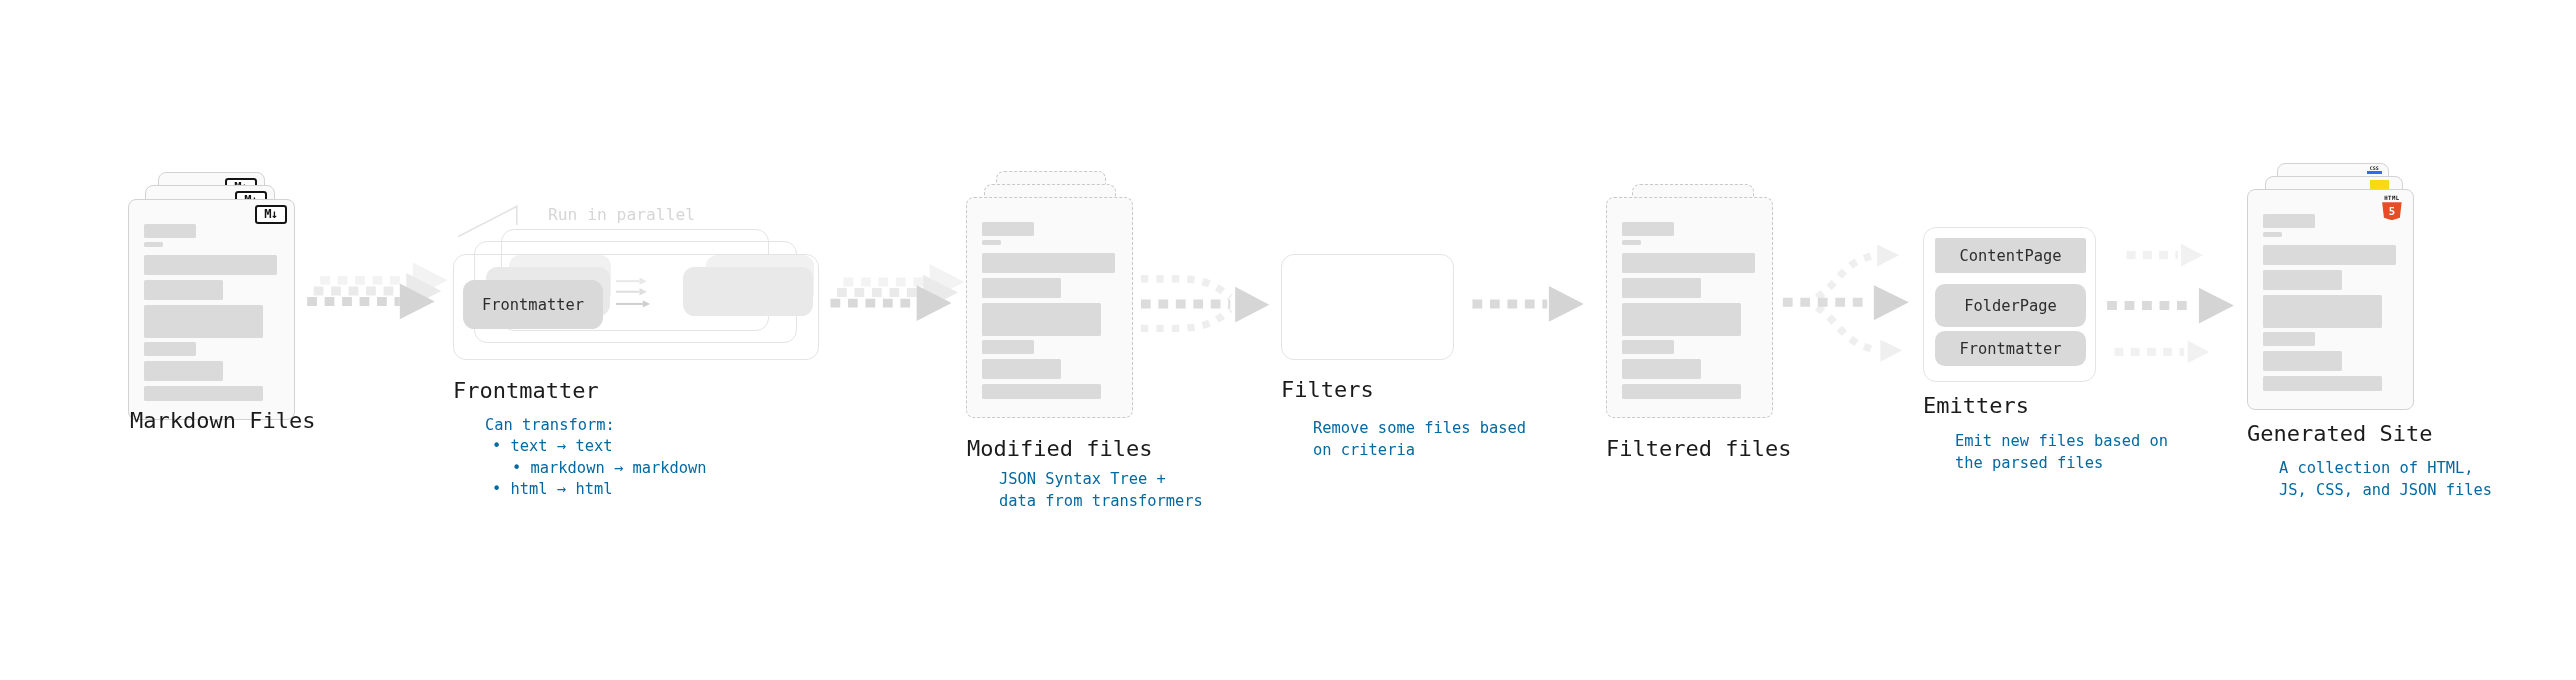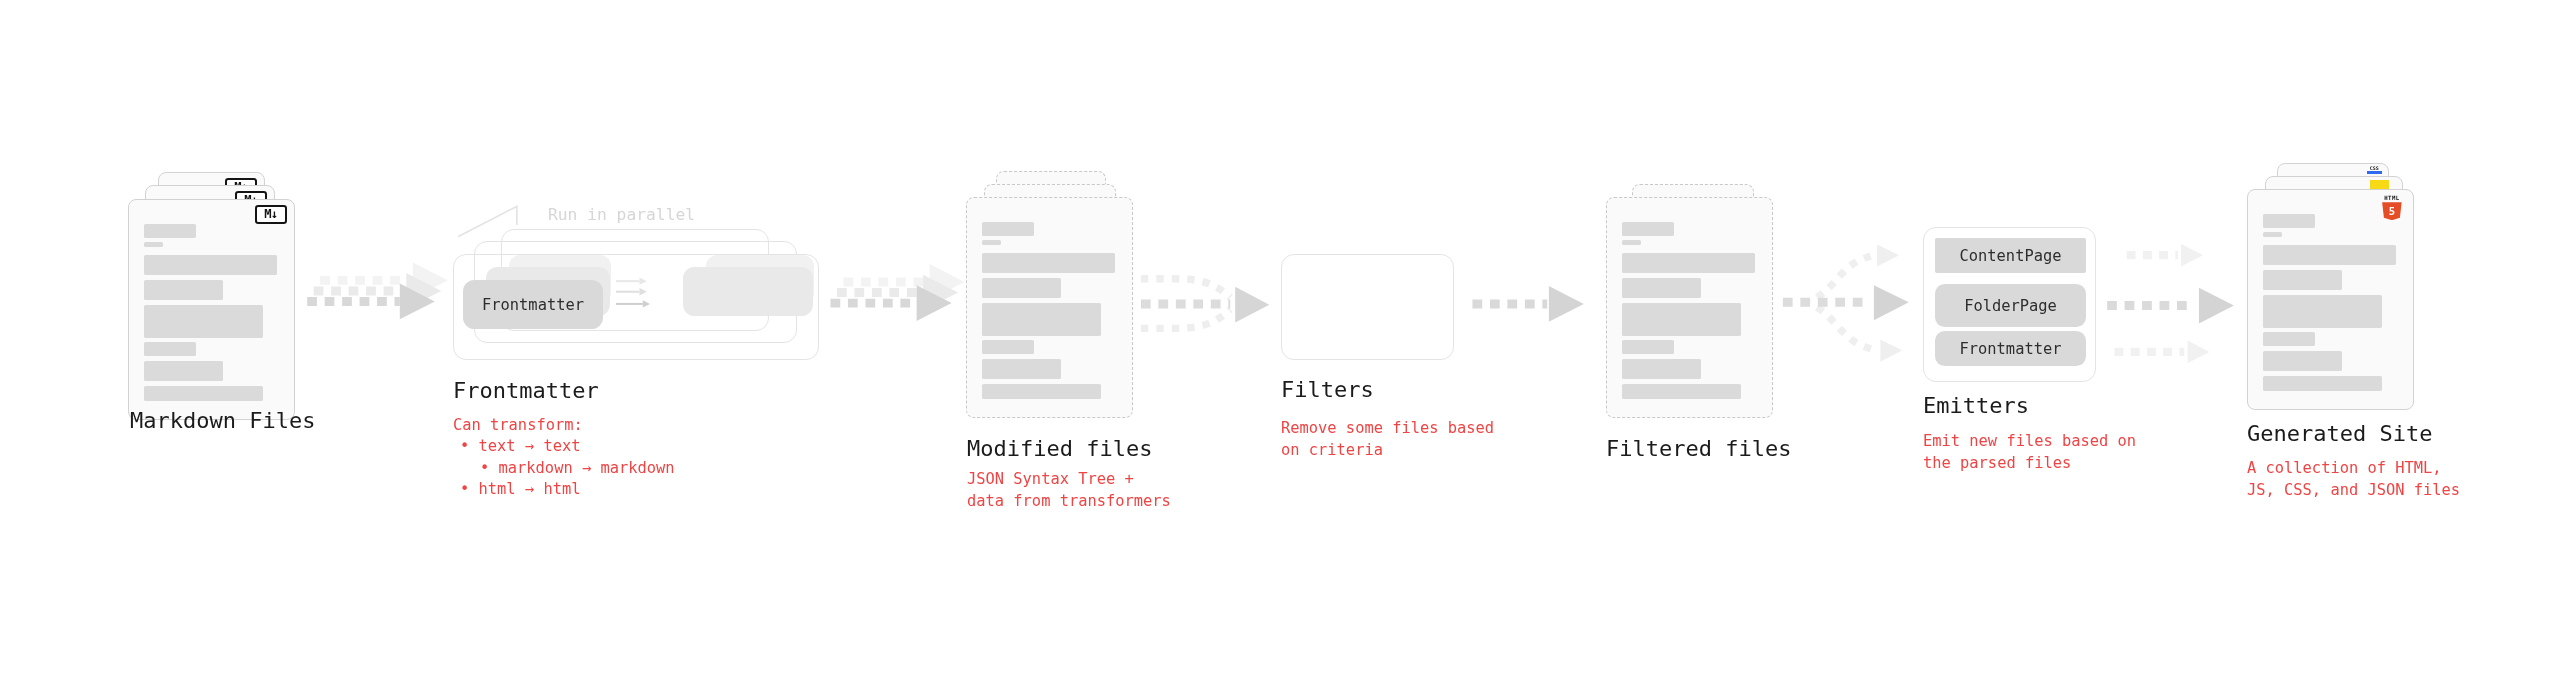--- a/index.html
+++ b/index.html
@@ -51,21 +51,21 @@
   .gray-box {
     position:absolute; background:#d9d9d9; border-radius:11.4px;
     display:flex; align-items:center; justify-content:center;
     font-size:15.4px; color:#2d2d2d; white-space:nowrap;
   }
   .echo1 { background:#e9e9e9; }
   .echo2 { background:#f1f1f1; }
 
   
   .stage-label { position:absolute; font-size:22px; color:#1b1b1b; white-space:nowrap; }
-  .stage-desc  { position:absolute; font-size:15.4px; color:#ef4444; white-space:nowrap; line-height:21px; }
+  .stage-desc  { position:absolute; font-size:15.4px; color:#0369a1; white-space:nowrap; line-height:21px;margin-left:32px; }
   .note-label  { position:absolute; font-size:16.3px; color:#d6d6d6; white-space:nowrap; }
 </style>
 </head>
 <body>
 
 <div id="canvas">
 
   <svg class="overlay" width="2576" height="681" viewBox="0 0 3170 838">
 
     <g>

